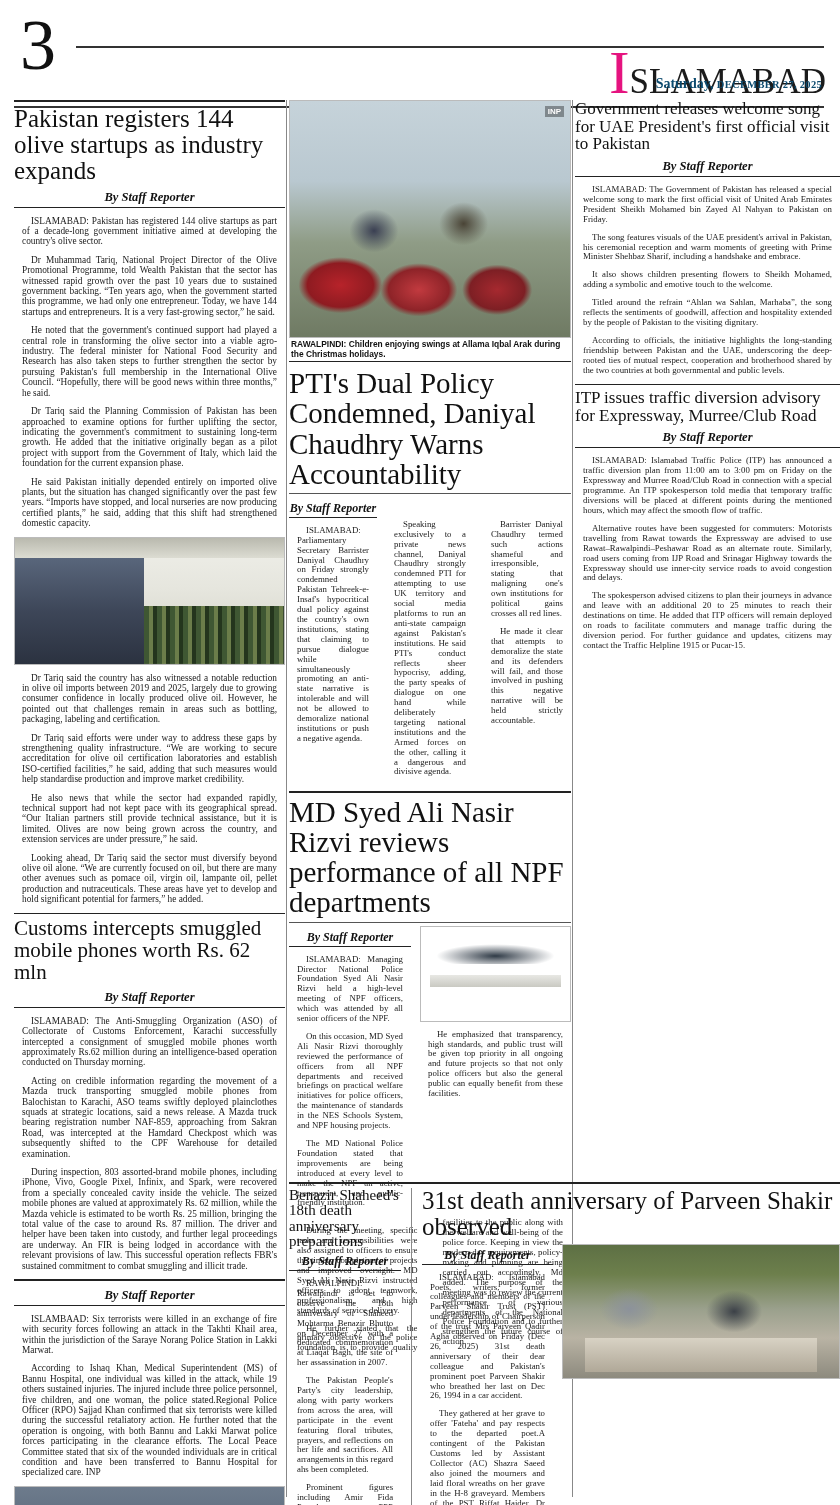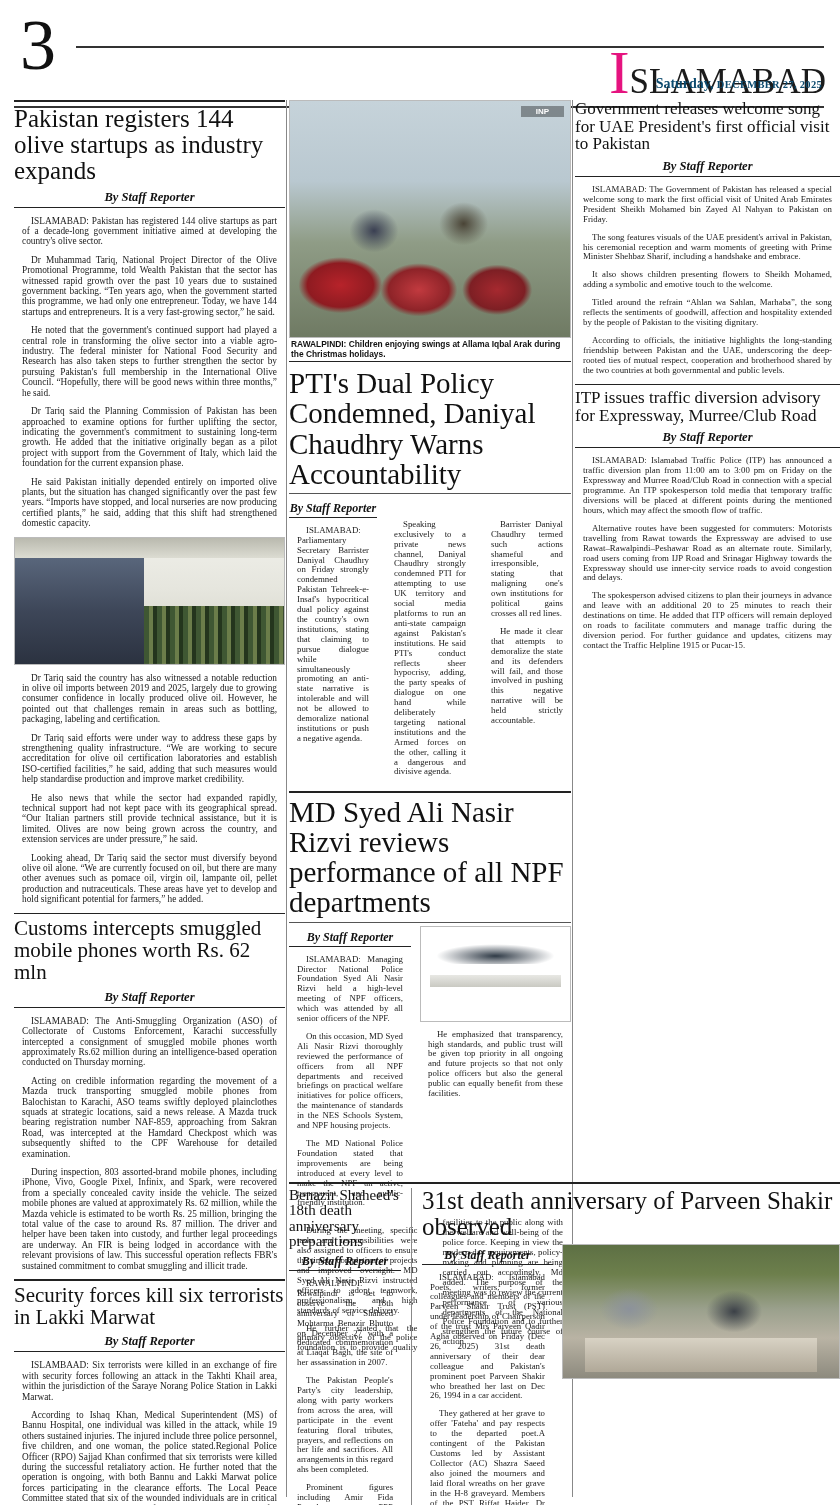--- a/index.html
+++ b/index.html
@@ -84,21 +84,21 @@
   .photo { position:relative; overflow:hidden; border:0.6px solid #bbb; }
   .cap {
     font-family:"Liberation Sans", sans-serif;
     font-size:8.4px; line-height:9.6px; font-weight:700; color:#111;
     padding:2px 2px 2px 2px; text-align:left;
   }
   .cap-box { border-bottom:1.4px solid #222; }
   .inp-tag {
     position:absolute; right:6px; top:5px;
     font-family:"Liberation Sans", sans-serif; font-size:8px; font-weight:700;
-    color:#fff; background:rgba(0,0,0,.35); padding:1px 15px;
+    color:#fff; background:rgba(0,0,0,.35); padding:1px 3px;
   }
 
   
   .ph-swings{
     background:
       radial-gradient(ellipse 60px 40px at 18% 78%, #b7232a 0%, #8e1b21 55%, rgba(0,0,0,0) 70%),
       radial-gradient(ellipse 55px 38px at 46% 80%, #c23a3f 0%, #8d2328 55%, rgba(0,0,0,0) 70%),
       radial-gradient(ellipse 50px 36px at 74% 80%, #a6292f 0%, #7d1f24 55%, rgba(0,0,0,0) 70%),
       radial-gradient(ellipse 34px 30px at 30% 55%, #3a3f52 0%, rgba(0,0,0,0) 72%),
       radial-gradient(ellipse 34px 30px at 62% 52%, #4a4436 0%, rgba(0,0,0,0) 72%),
@@ -197,21 +197,20 @@
       <div class="hrule"></div>
       <div class="hl hl-md">Customs intercepts smuggled mobile phones worth Rs. 62 mln</div>
       <div class="byline">By Staff Reporter</div>
       <div class="body">
         <p>ISLAMABAD: The Anti-Smuggling Organization (ASO) of Collectorate of Customs Enforcement, Karachi successfully intercepted a consignment of smuggled mobile phones worth approximately Rs.62 million during an intelligence-based operation conducted on Thursday morning.</p>
         <p>Acting on credible information regarding the movement of a Mazda truck transporting smuggled mobile phones from Balochistan to Karachi, ASO teams swiftly deployed plainclothes squads at strategic locations, said a news release. A Mazda truck bearing registration number NAF-859, approaching from Sakran Road, was intercepted at the Hamdard Checkpost which was subsequently shifted to the CPF Warehouse for detailed examination.</p>
         <p>During inspection, 803 assorted-brand mobile phones, including iPhone, Vivo, Google Pixel, Infinix, and Spark, were recovered from a specially concealed cavity inside the vehicle. The seized mobile phones are valued at approximately Rs. 62 million, while the Mazda vehicle is estimated to be worth Rs. 25 million, bringing the total value of the case to around Rs. 87 million. The driver and helper have been taken into custody, and further legal proceedings are underway. An FIR is being lodged in accordance with the relevant provisions of law. This successful operation reflects FBR's sustained commitment to combat smuggling and illicit trade.</p>
       </div>
 
       <div class="hrule"></div>
-      <div class="hl hl-md">Security forces kill six terrorists in Lakki Marwat</div>
       <div class="byline">By Staff Reporter</div>
       <div class="body">
         <p>ISLAMBAAD: Six terrorists were killed in an exchange of fire with security forces following an attack in the Takhti Khail area, within the jurisdiction of the Saraye Norang Police Station in Lakki Marwat.</p>
         <p>According to Ishaq Khan, Medical Superintendent (MS) of Bannu Hospital, one individual was killed in the attack, while 19 others sustained injuries. The injured include three police personnel, five children, and one woman, the police stated.Regional Police Officer (RPO) Sajjad Khan confirmed that six terrorists were killed during the successful retaliatory action. He further noted that the operation is ongoing, with both Bannu and Lakki Marwat police forces participating in the clearance efforts.  The Local Peace Committee stated that six of the wounded individuals are in critical condition and have been transferred to Bannu Hospital for specialized care. INP</p>
       </div>
 
       <div class="photo ph-fire" style="height:152px; margin:5px 0 0 0;"></div>
 
     </div>
 

